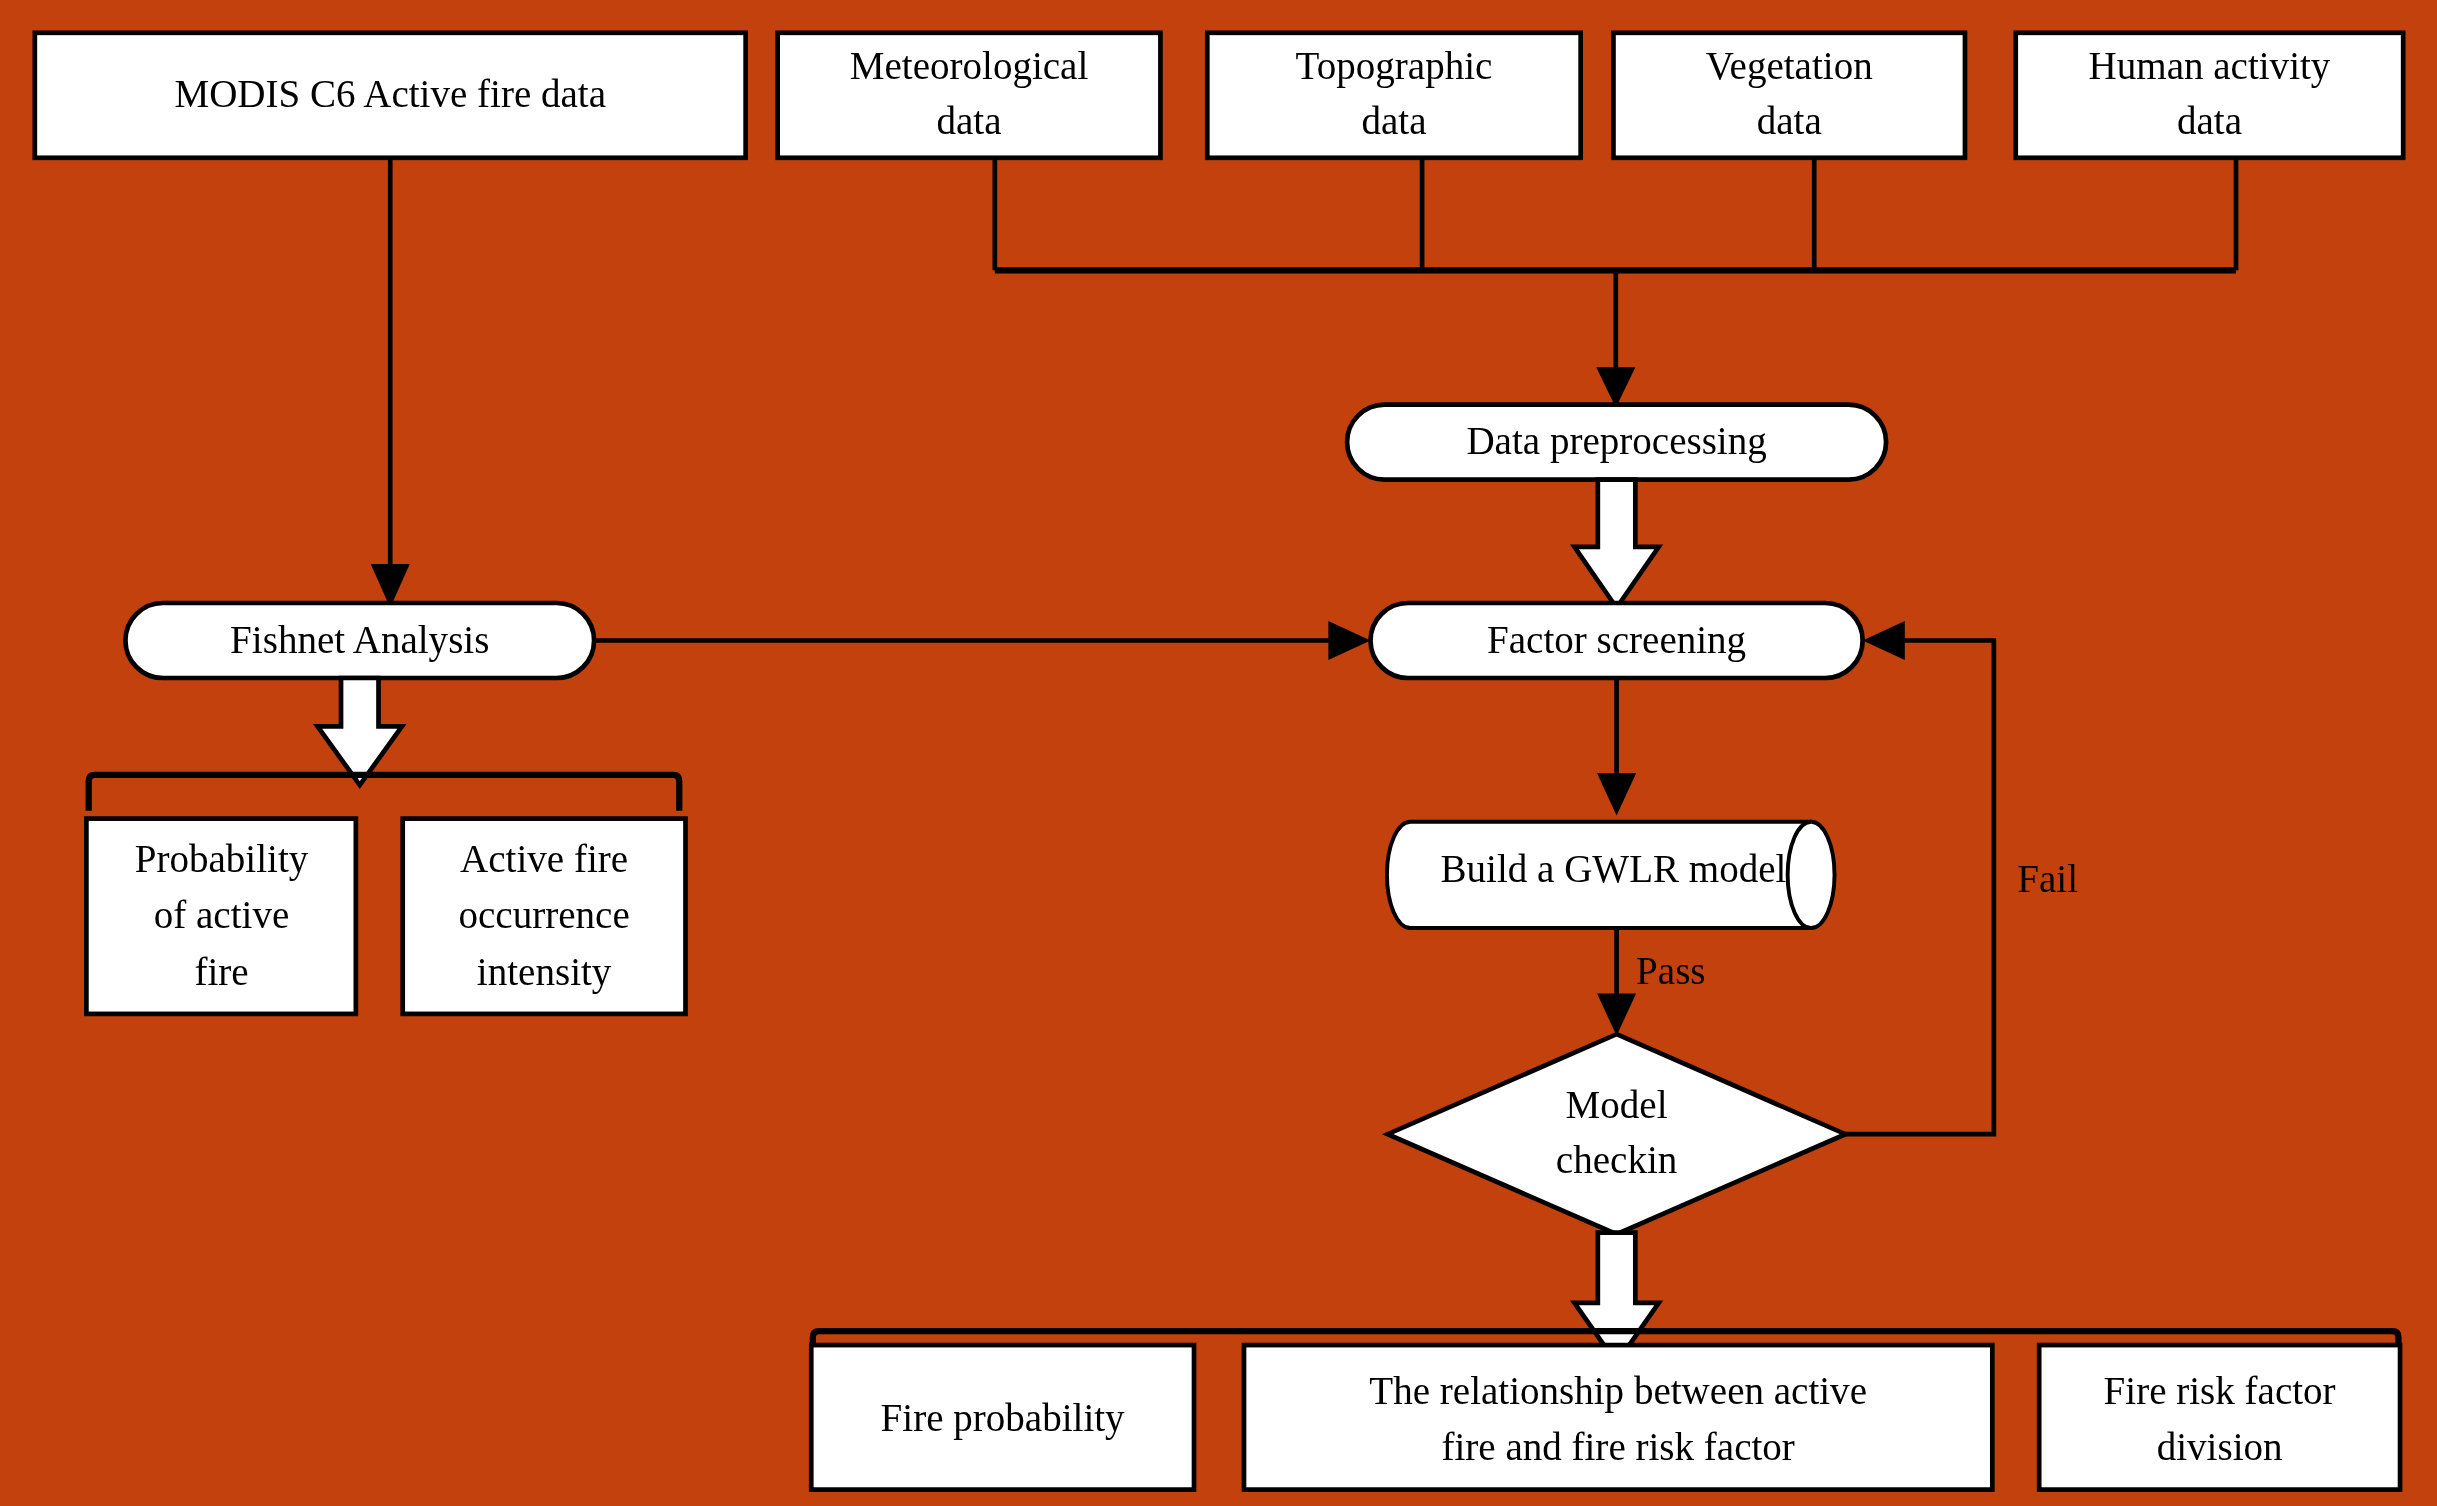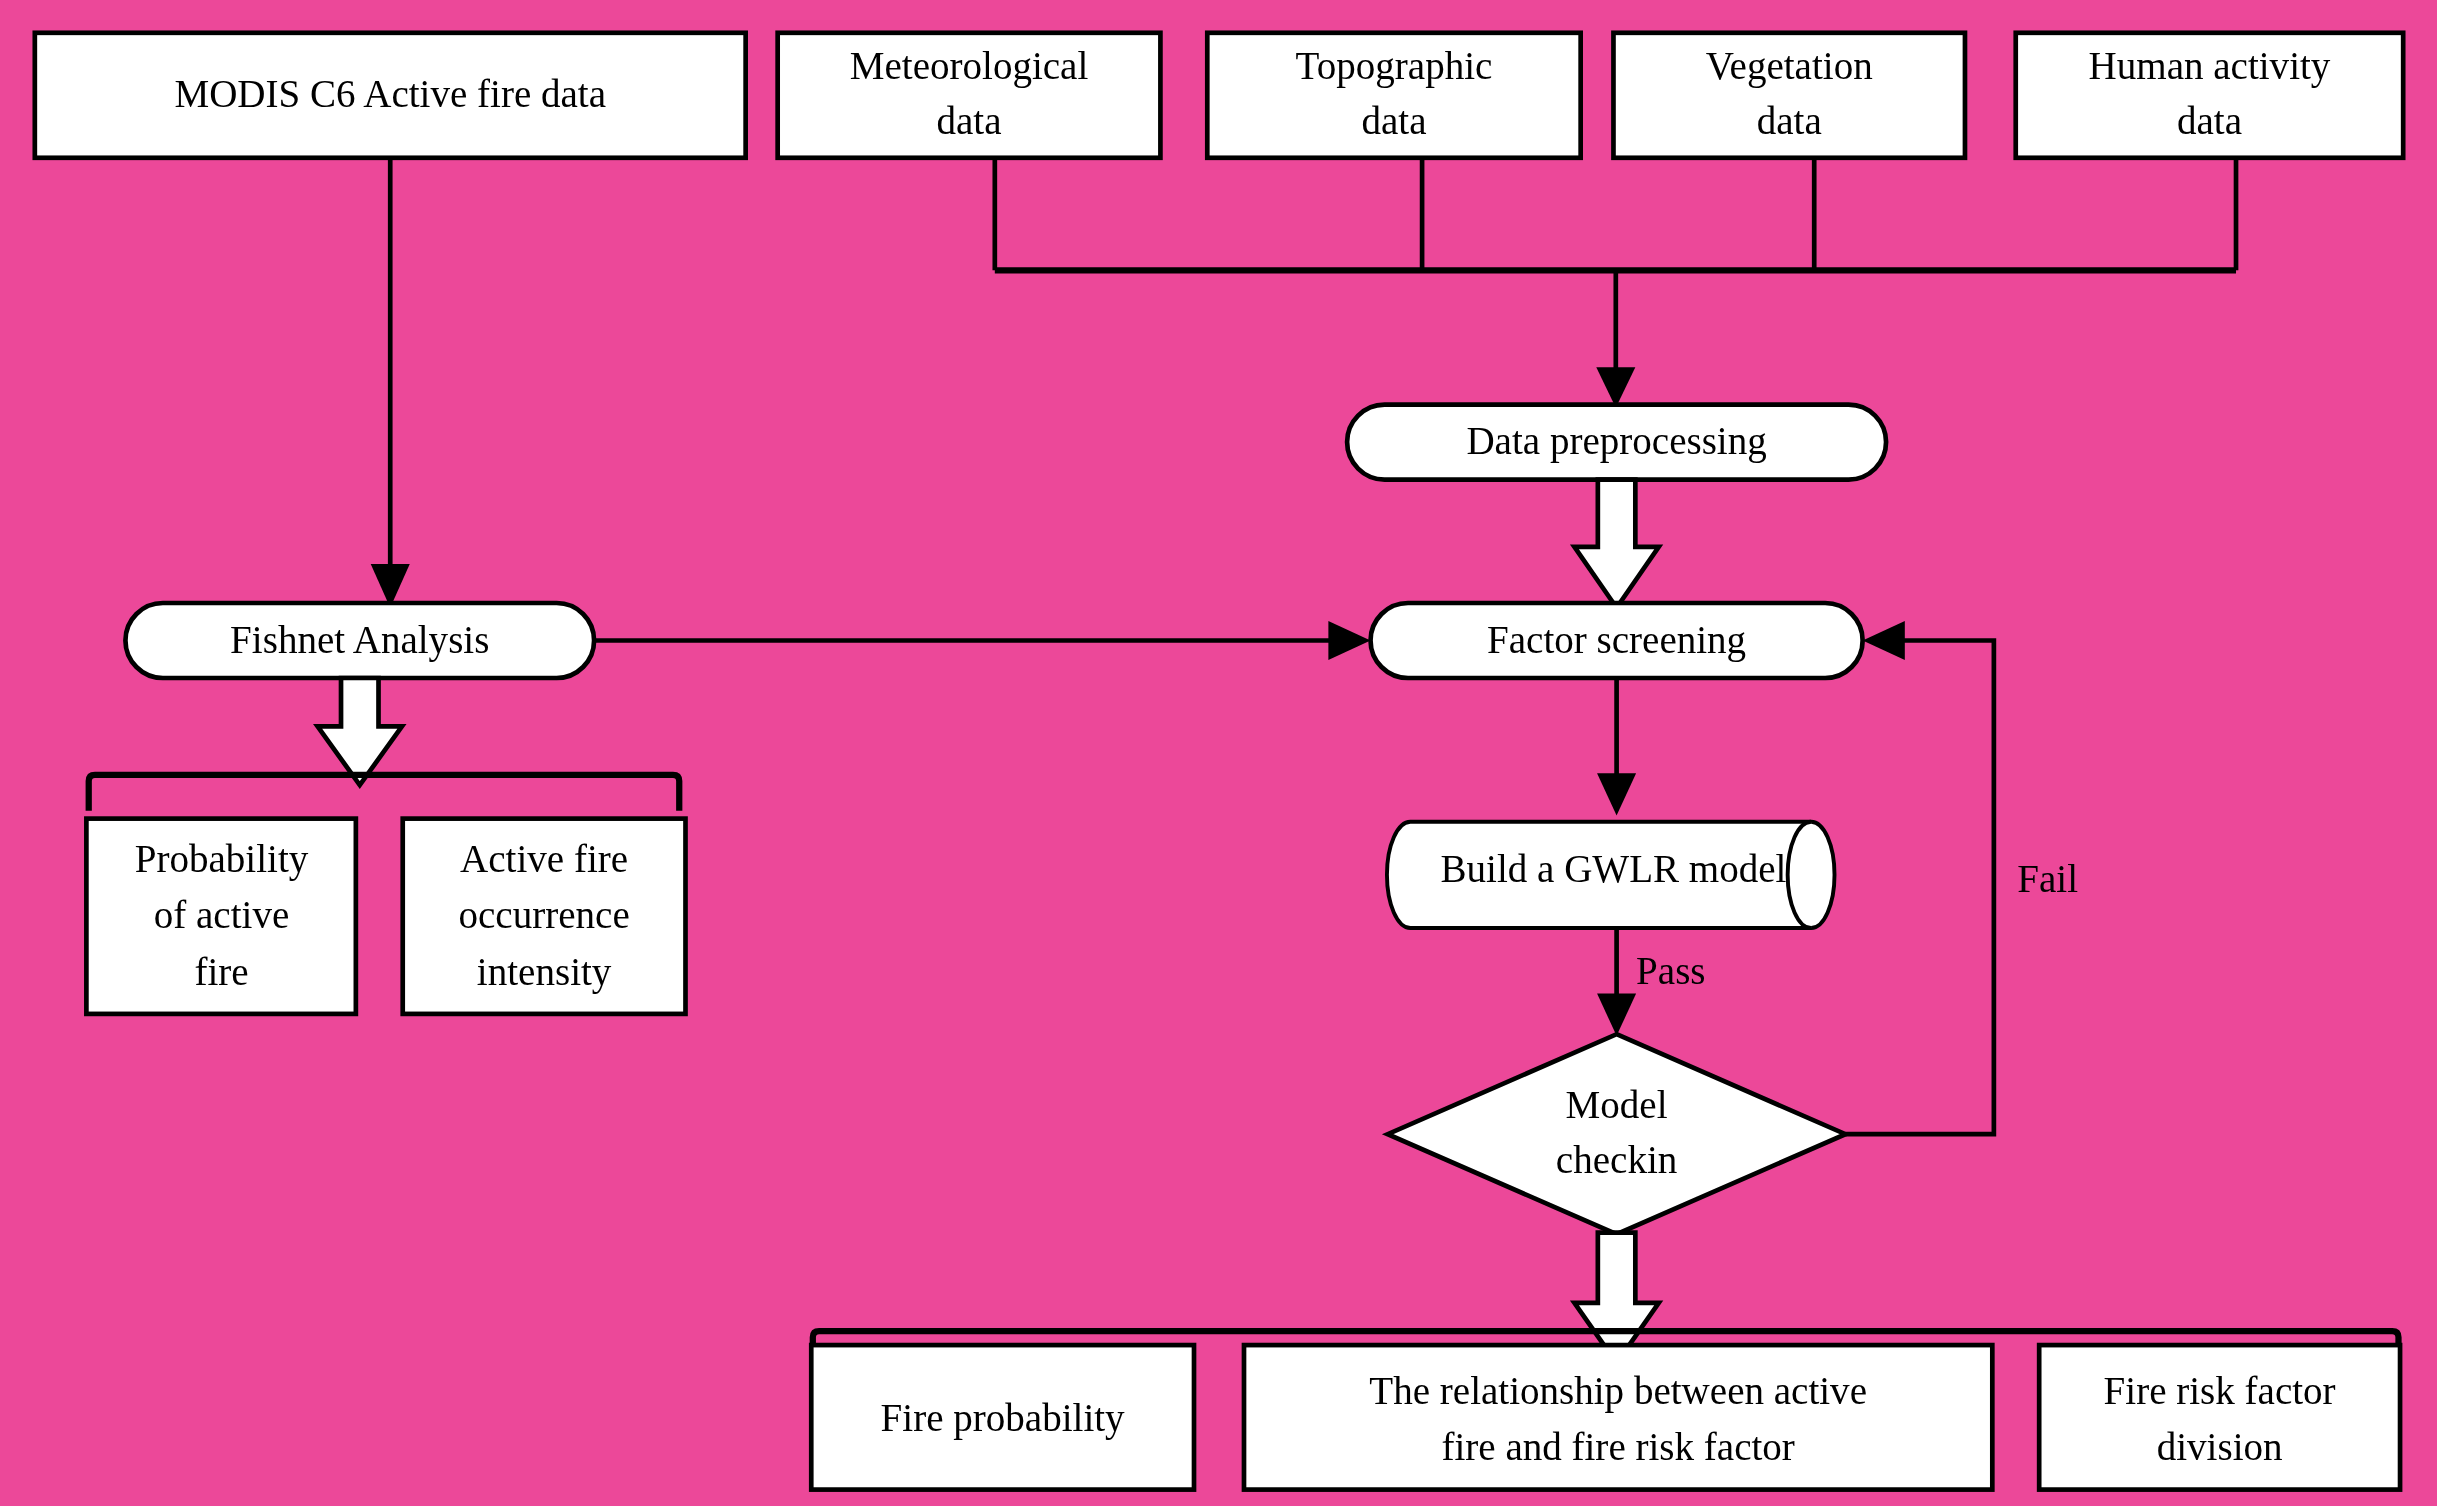--- a/index.html
+++ b/index.html
@@ -10,21 +10,21 @@
   body {
     width: 2438px;
     height: 1506px;
     font-family: "Liberation Serif", "DejaVu Serif", serif;
     overflow: hidden;
   }
   #flowchart-root {
     position: relative;
     width: 2438px;
     height: 1506px;
-    background: #ec4899;
+    background: #c2410c;
   }
   svg.chart-canvas {
     position: absolute;
     top: 0;
     left: 0;
     width: 2438px;
     height: 1506px;
     display: block;
   }
   .node-shape {

